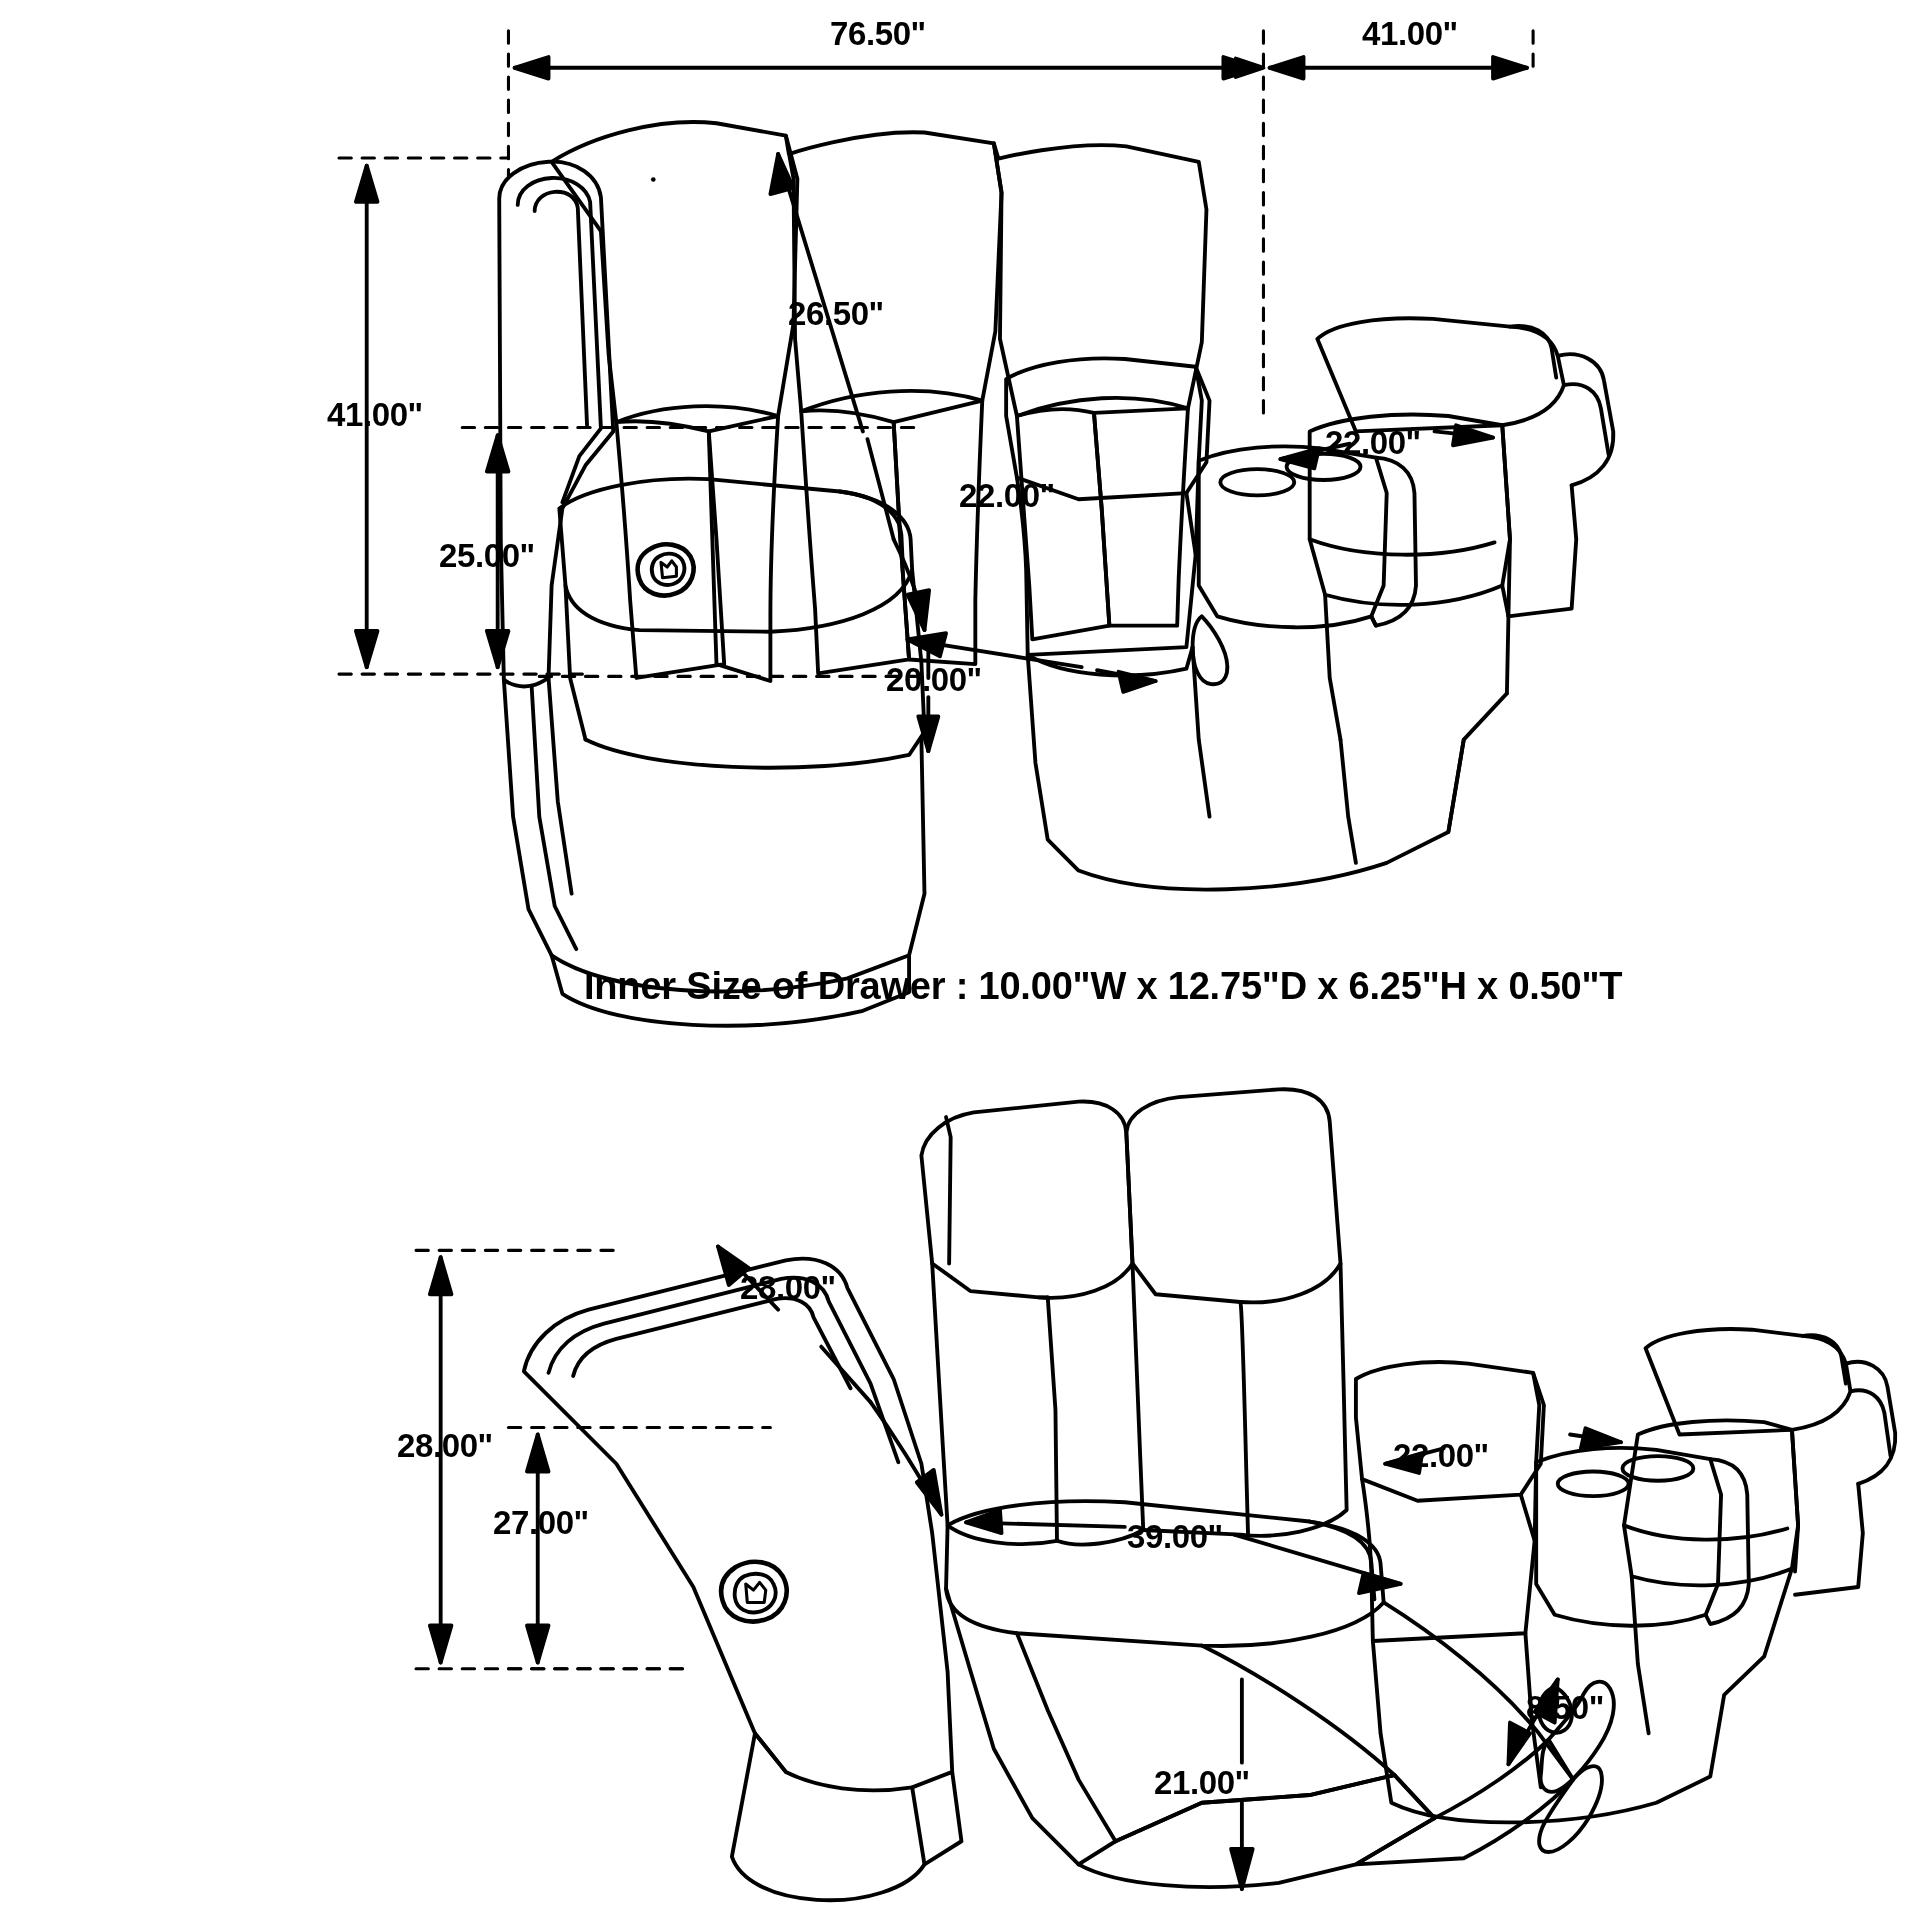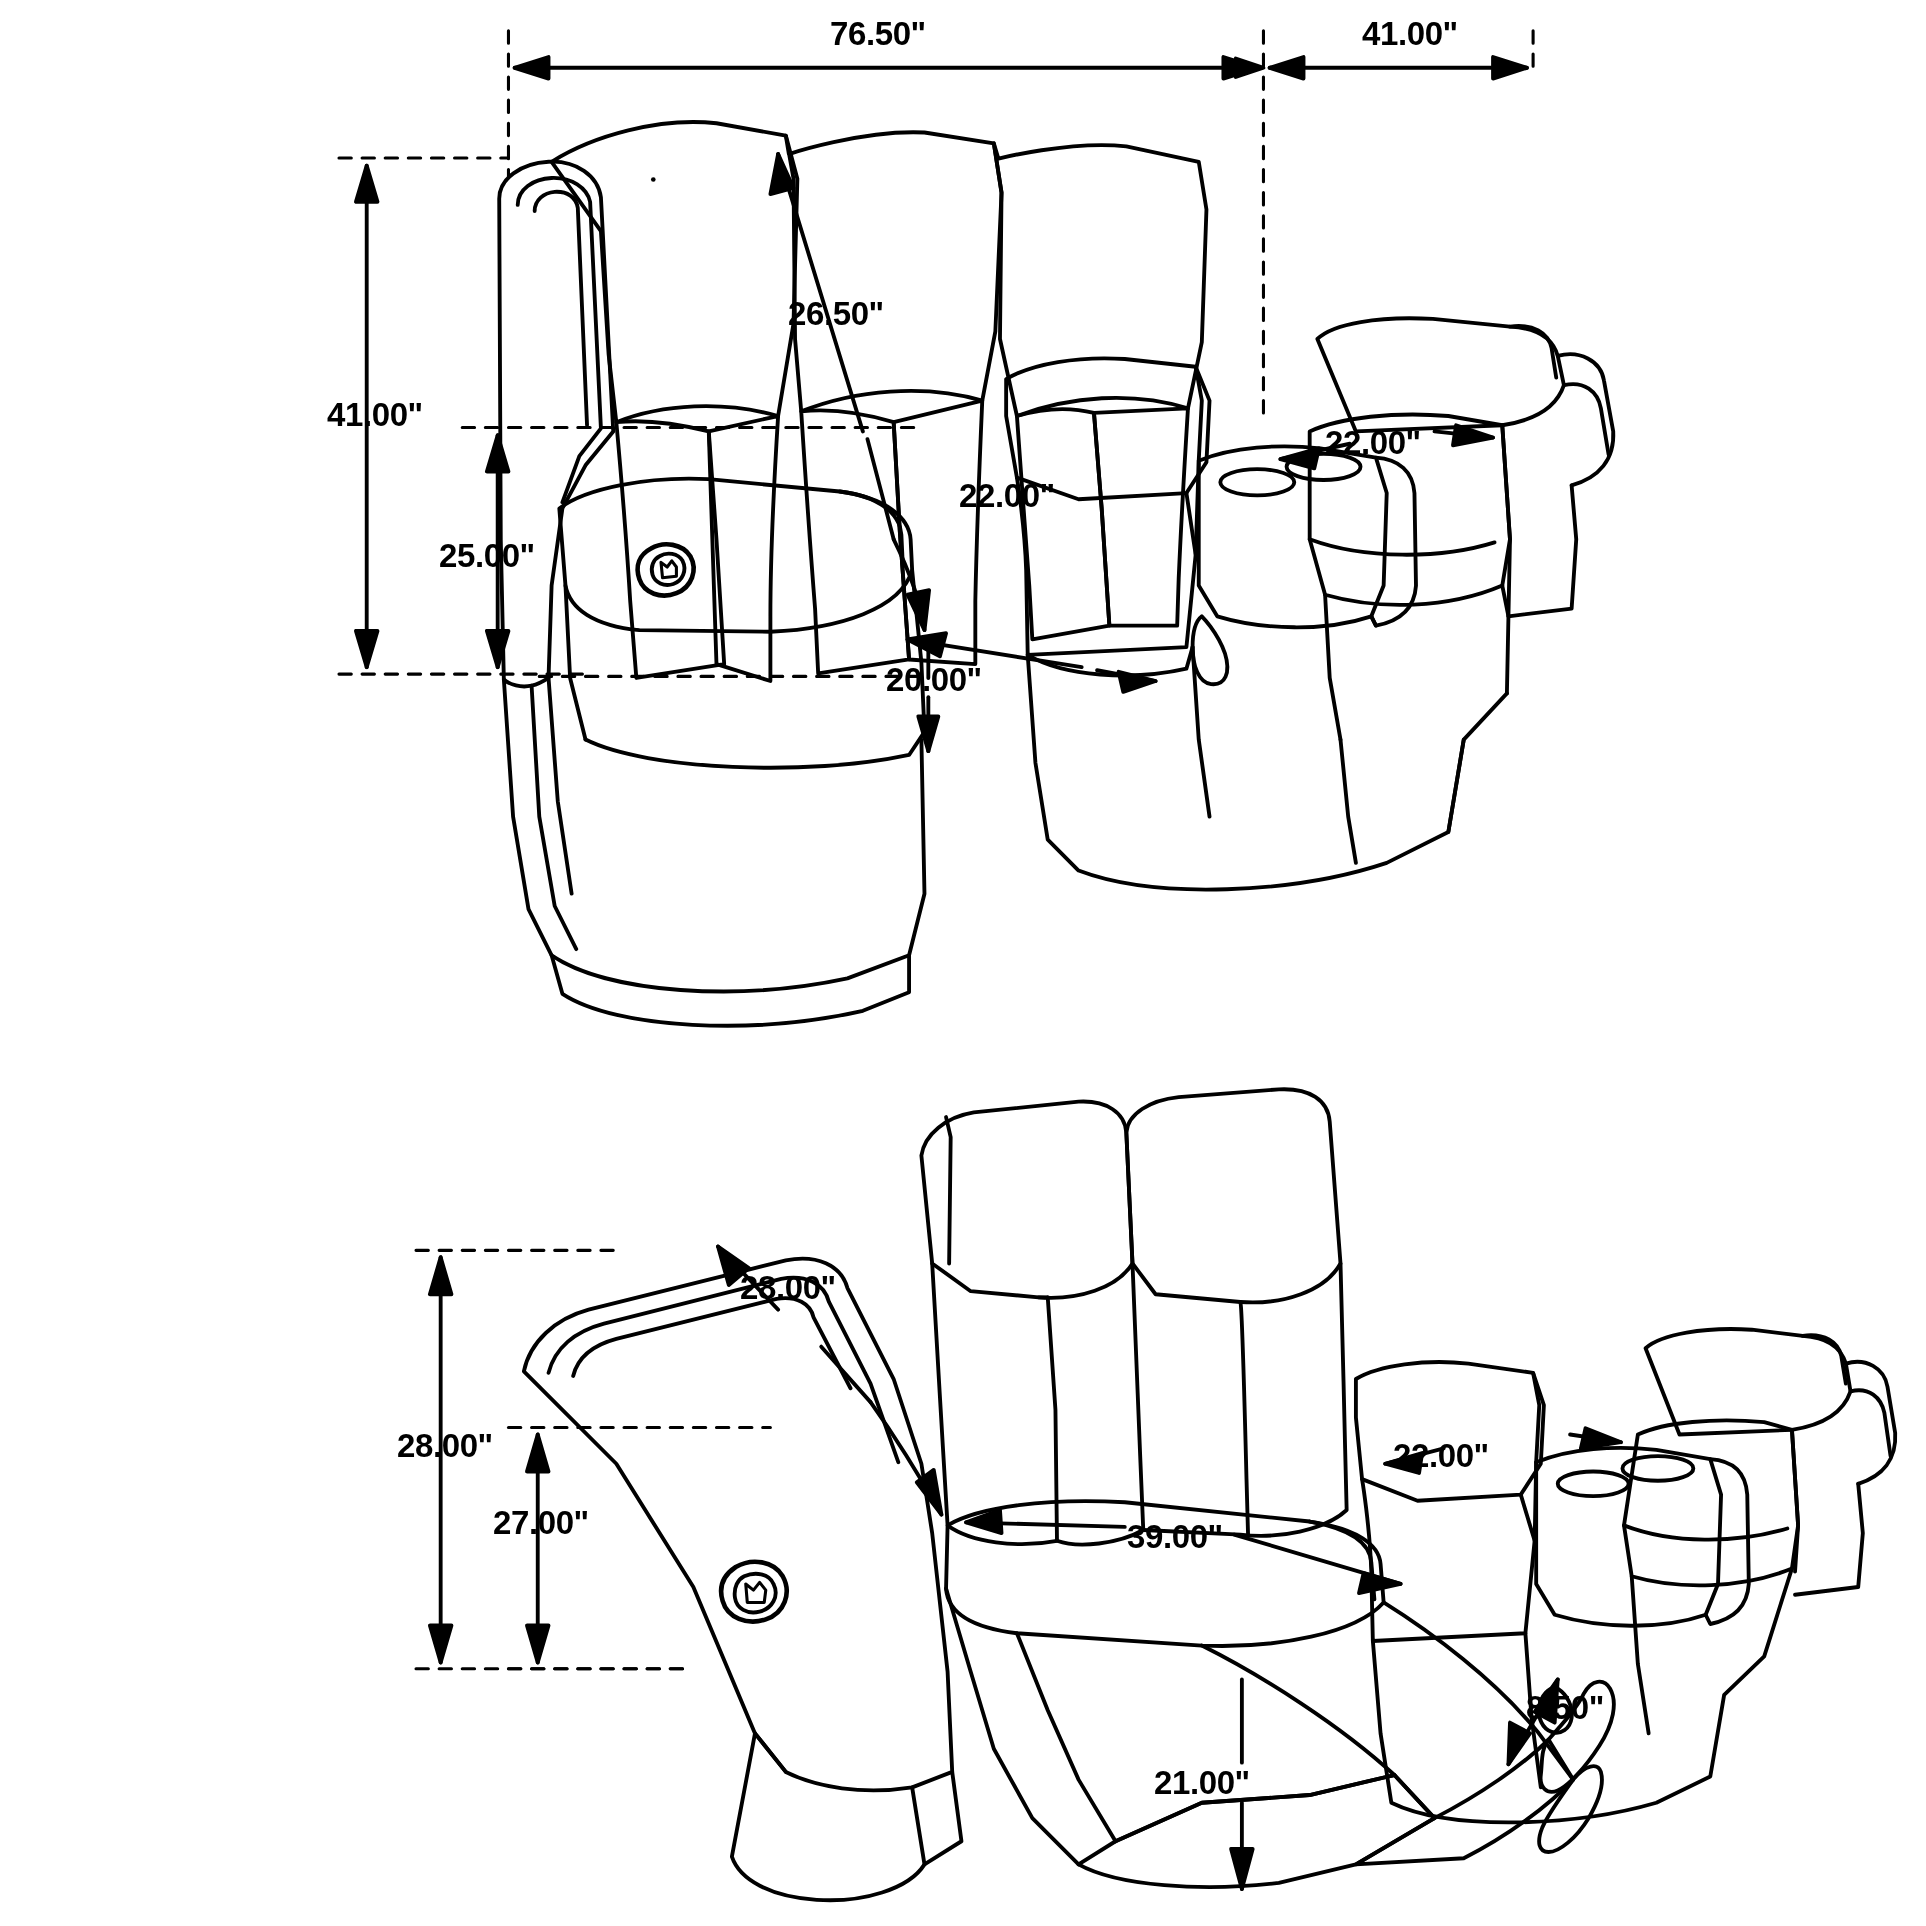--- a/index.html
+++ b/index.html
@@ -386,20 +386,21 @@
   <div class="dim-label" style="left:439px; top:539px;">25.00"</div>
 
   <div class="dim-label" style="left:788px; top:297px;">26.50"</div>
 
   <div class="dim-label" style="left:959px; top:479px;">22.00"</div>
 
   <div class="dim-label" style="left:1325px; top:426px;">22.00"</div>
 
   <div class="dim-label" style="left:886px; top:663px;">20.00"</div>
 
+  <div class="drawer-note" style="left:584px; top:965px;">Inner Size of Drawer : 10.00"W x 12.75"D x 6.25"H x 0.50"T</div>
 
   <div class="dim-label" style="left:397px; top:1429px;">28.00"</div>
 
   <div class="dim-label" style="left:493px; top:1506px;">27.00"</div>
 
   <div class="dim-label" style="left:740px; top:1271px;">28.00"</div>
 
   <div class="dim-label" style="left:1127px; top:1520px;">39.00"</div>
 
   <div class="dim-label" style="left:1393px; top:1439px;">22.00"</div>

